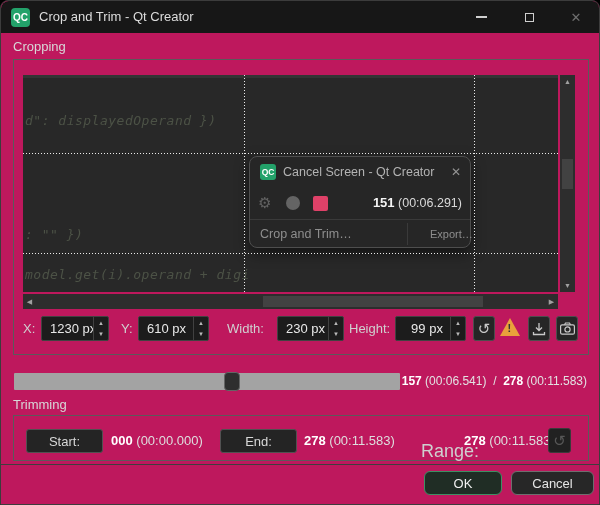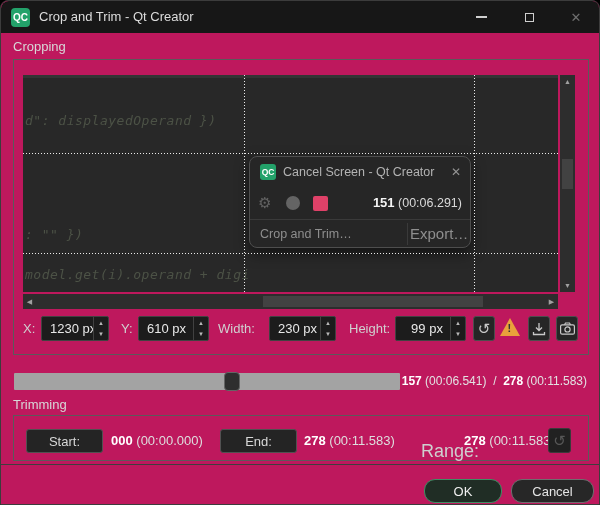--- a/index.html
+++ b/index.html
@@ -45,34 +45,34 @@
   .p-title{position:absolute;left:33px;top:0;height:30px;line-height:30px;font-size:12.5px;color:#b3b3b3;}
   .p-close{position:absolute;right:9px;top:0;height:30px;line-height:30px;color:#949494;font-size:12px;}
   .p-gear{position:absolute;left:8px;top:30px;height:32px;line-height:32px;font-size:15px;color:#616161;}
   .p-circle{position:absolute;left:36px;top:39px;width:14px;height:14px;border-radius:50%;background:#646464;}
   .p-square{position:absolute;left:63px;top:39px;width:15px;height:15px;border-radius:2px;background:#df4168;}
   .p-counter{position:absolute;right:8px;top:30px;height:32px;line-height:32px;font-size:12.5px;color:#d9d9d9;}
   .p-counter b{color:#f5f5f5;font-size:13px;}
   .p-hr{position:absolute;left:0;top:62px;width:100%;height:1px;background:#3a3a3a;}
   .p-croptrim{position:absolute;left:10px;top:63px;height:28px;line-height:28px;font-size:12.5px;color:#8e8e8e;}
   .p-vr{position:absolute;left:157px;top:66px;width:1px;height:22px;background:#3a3a3a;}
-  .p-export{position:absolute;left:160px;top:63px;height:28px;line-height:28px;font-size:15px;color:#8e8e8e;}
+  .p-export{position:absolute;left:180px;top:63px;height:28px;line-height:28px;font-size:11px;color:#8e8e8e;}
   
   #vscroll{position:absolute;left:559px;top:74px;width:15px;height:217px;background:#2d2d2d;}
   #hscroll{position:absolute;left:22px;top:293px;width:535px;height:15px;background:#2d2d2d;}
   .sb-btn{position:absolute;display:flex;align-items:center;justify-content:center;color:#a0a0a0;font-size:7px;background:#2d2d2d;}
   #vs-up{left:0;top:0;width:15px;height:13px;} #vs-down{left:0;bottom:0;width:15px;height:13px;}
   #hs-left{left:0;top:0;width:13px;height:15px;} #hs-right{right:0;top:0;width:13px;height:15px;}
   #vs-thumb{position:absolute;left:2px;top:84px;width:11px;height:30px;background:#424242;}
   #hs-thumb{position:absolute;left:240px;top:2px;width:220px;height:11px;background:#424242;}
   
   .fld-label{position:absolute;top:315px;height:25px;line-height:25px;font-size:13px;color:#d0d0d0;}
-  #xl{left:22px;} #yl{left:120px;} #wl{left:217px;} #hl{left:348px;}
+  #xl{left:22px;} #yl{left:120px;} #wl{left:226px;} #hl{left:348px;}
   .spinbox{position:absolute;top:315px;height:25px;background:#1c1c1c;border:1px solid #414141;border-radius:2px;display:flex;}
-  #xb{left:40px;width:68px;} #yb{left:137px;width:71px;} #wb{left:268px;width:67px;} #hb{left:394px;width:71px;text-align:center;}
+  #xb{left:40px;width:68px;} #yb{left:137px;width:71px;} #wb{left:276px;width:67px;} #hb{left:394px;width:71px;text-align:center;}
   .spin-val{flex:1;padding-left:8px;font-size:13px;color:#e8e8e8;line-height:23px;white-space:nowrap;overflow:hidden;}
   .spinner{width:15px;border-left:1px solid #414141;display:flex;flex-direction:column;}
   .spin-up,.spin-down{flex:1;display:flex;align-items:center;justify-content:center;font-size:6px;color:#b9b9b9;}
   .toolbtn{position:absolute;top:315px;width:22px;height:25px;background:#262626;border:1px solid #4d4d4d;
     border-radius:3px;display:flex;align-items:center;justify-content:center;color:#c9c9c9;}
   #crop-reset{left:472px;font-size:15px;line-height:15px;}
   #btn-save{left:527px;} #btn-camera{left:555px;}
   .warn{position:absolute;left:499px;top:317px;width:0;height:0;
     border-left:10px solid transparent;border-right:10px solid transparent;border-bottom:18px solid #e9a13b;}
   .warn::after{content:"!";position:absolute;left:-2.5px;top:4px;color:#333;font-weight:bold;font-size:11px;}
@@ -87,22 +87,22 @@
     border-radius:3px;color:#d8d8d8;font-size:13px;display:flex;align-items:center;justify-content:center;}
   #btn-start{left:25px;} #btn-end{left:219px;}
   .trim-val{position:absolute;top:428px;height:24px;line-height:24px;font-size:13px;color:#dedede;white-space:pre;}
   #start-val{left:110px;} #end-val{left:303px;} #range-val{left:463px;}
   .trim-val b{color:#fff;}
   #range-lbl{position:absolute;left:420px;top:438px;height:24px;line-height:24px;font-size:18px;color:#cfcfcf;}
   #trim-reset{position:absolute;left:547px;top:427px;width:23px;height:25px;background:#212121;
     border:1px solid #3a3a3a;border-radius:3px;color:#575757;font-size:15px;display:flex;align-items:center;justify-content:center;}
   
   #separator{position:absolute;left:0;top:463px;width:600px;height:1px;background:#3e3e3e;}
-  .dlg-btn{position:absolute;top:470px;height:24px;border-radius:11px;font-size:13px;
-    display:flex;align-items:center;justify-content:center;margin-top:8px;}
+  .dlg-btn{position:absolute;top:470px;height:24px;border-radius:6px;font-size:13px;
+    display:flex;align-items:center;justify-content:center;}
   #btn-ok{left:423px;width:78px;background:#202d25;border:1px solid #3e8f63;color:#f0f0f0;}
   #btn-cancel{left:510px;width:83px;background:#272727;border:1px solid #6e6e6e;color:#e5e5e5;}
 </style>
 </head>
 <body>
 
 <div id="window">
 
   <div class="titlebar">
     <div class="app-badge">QC</div>

